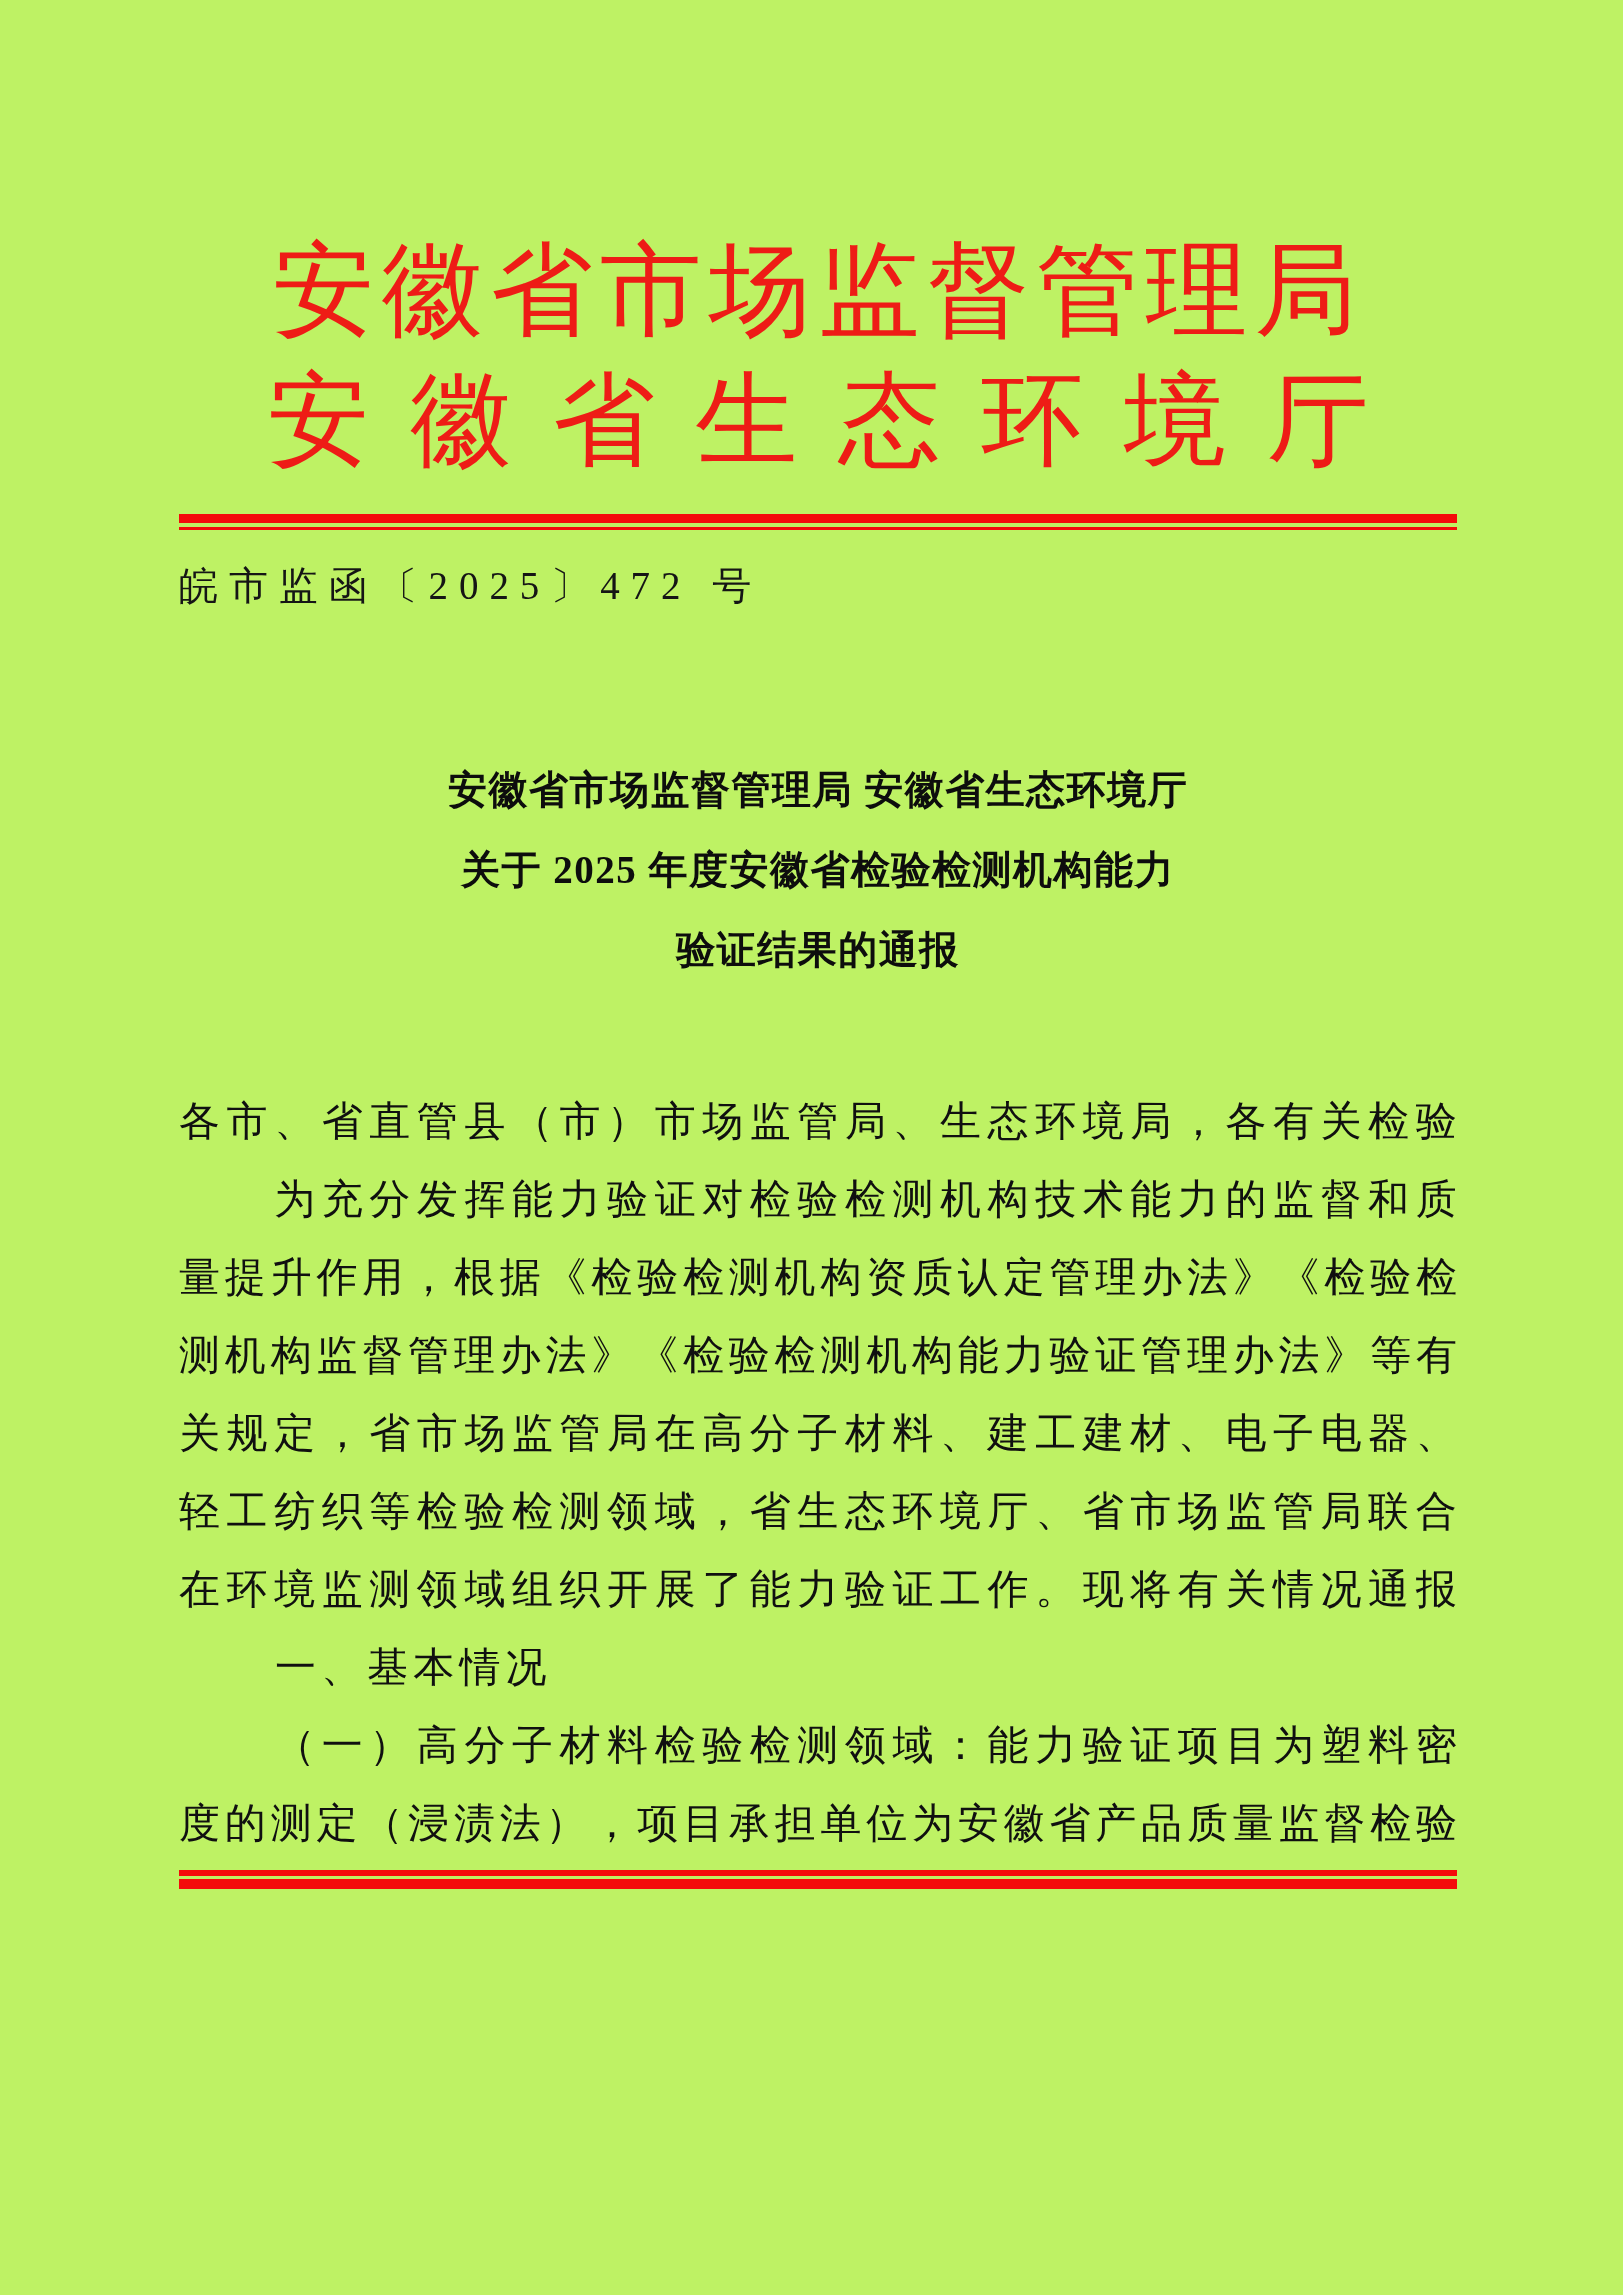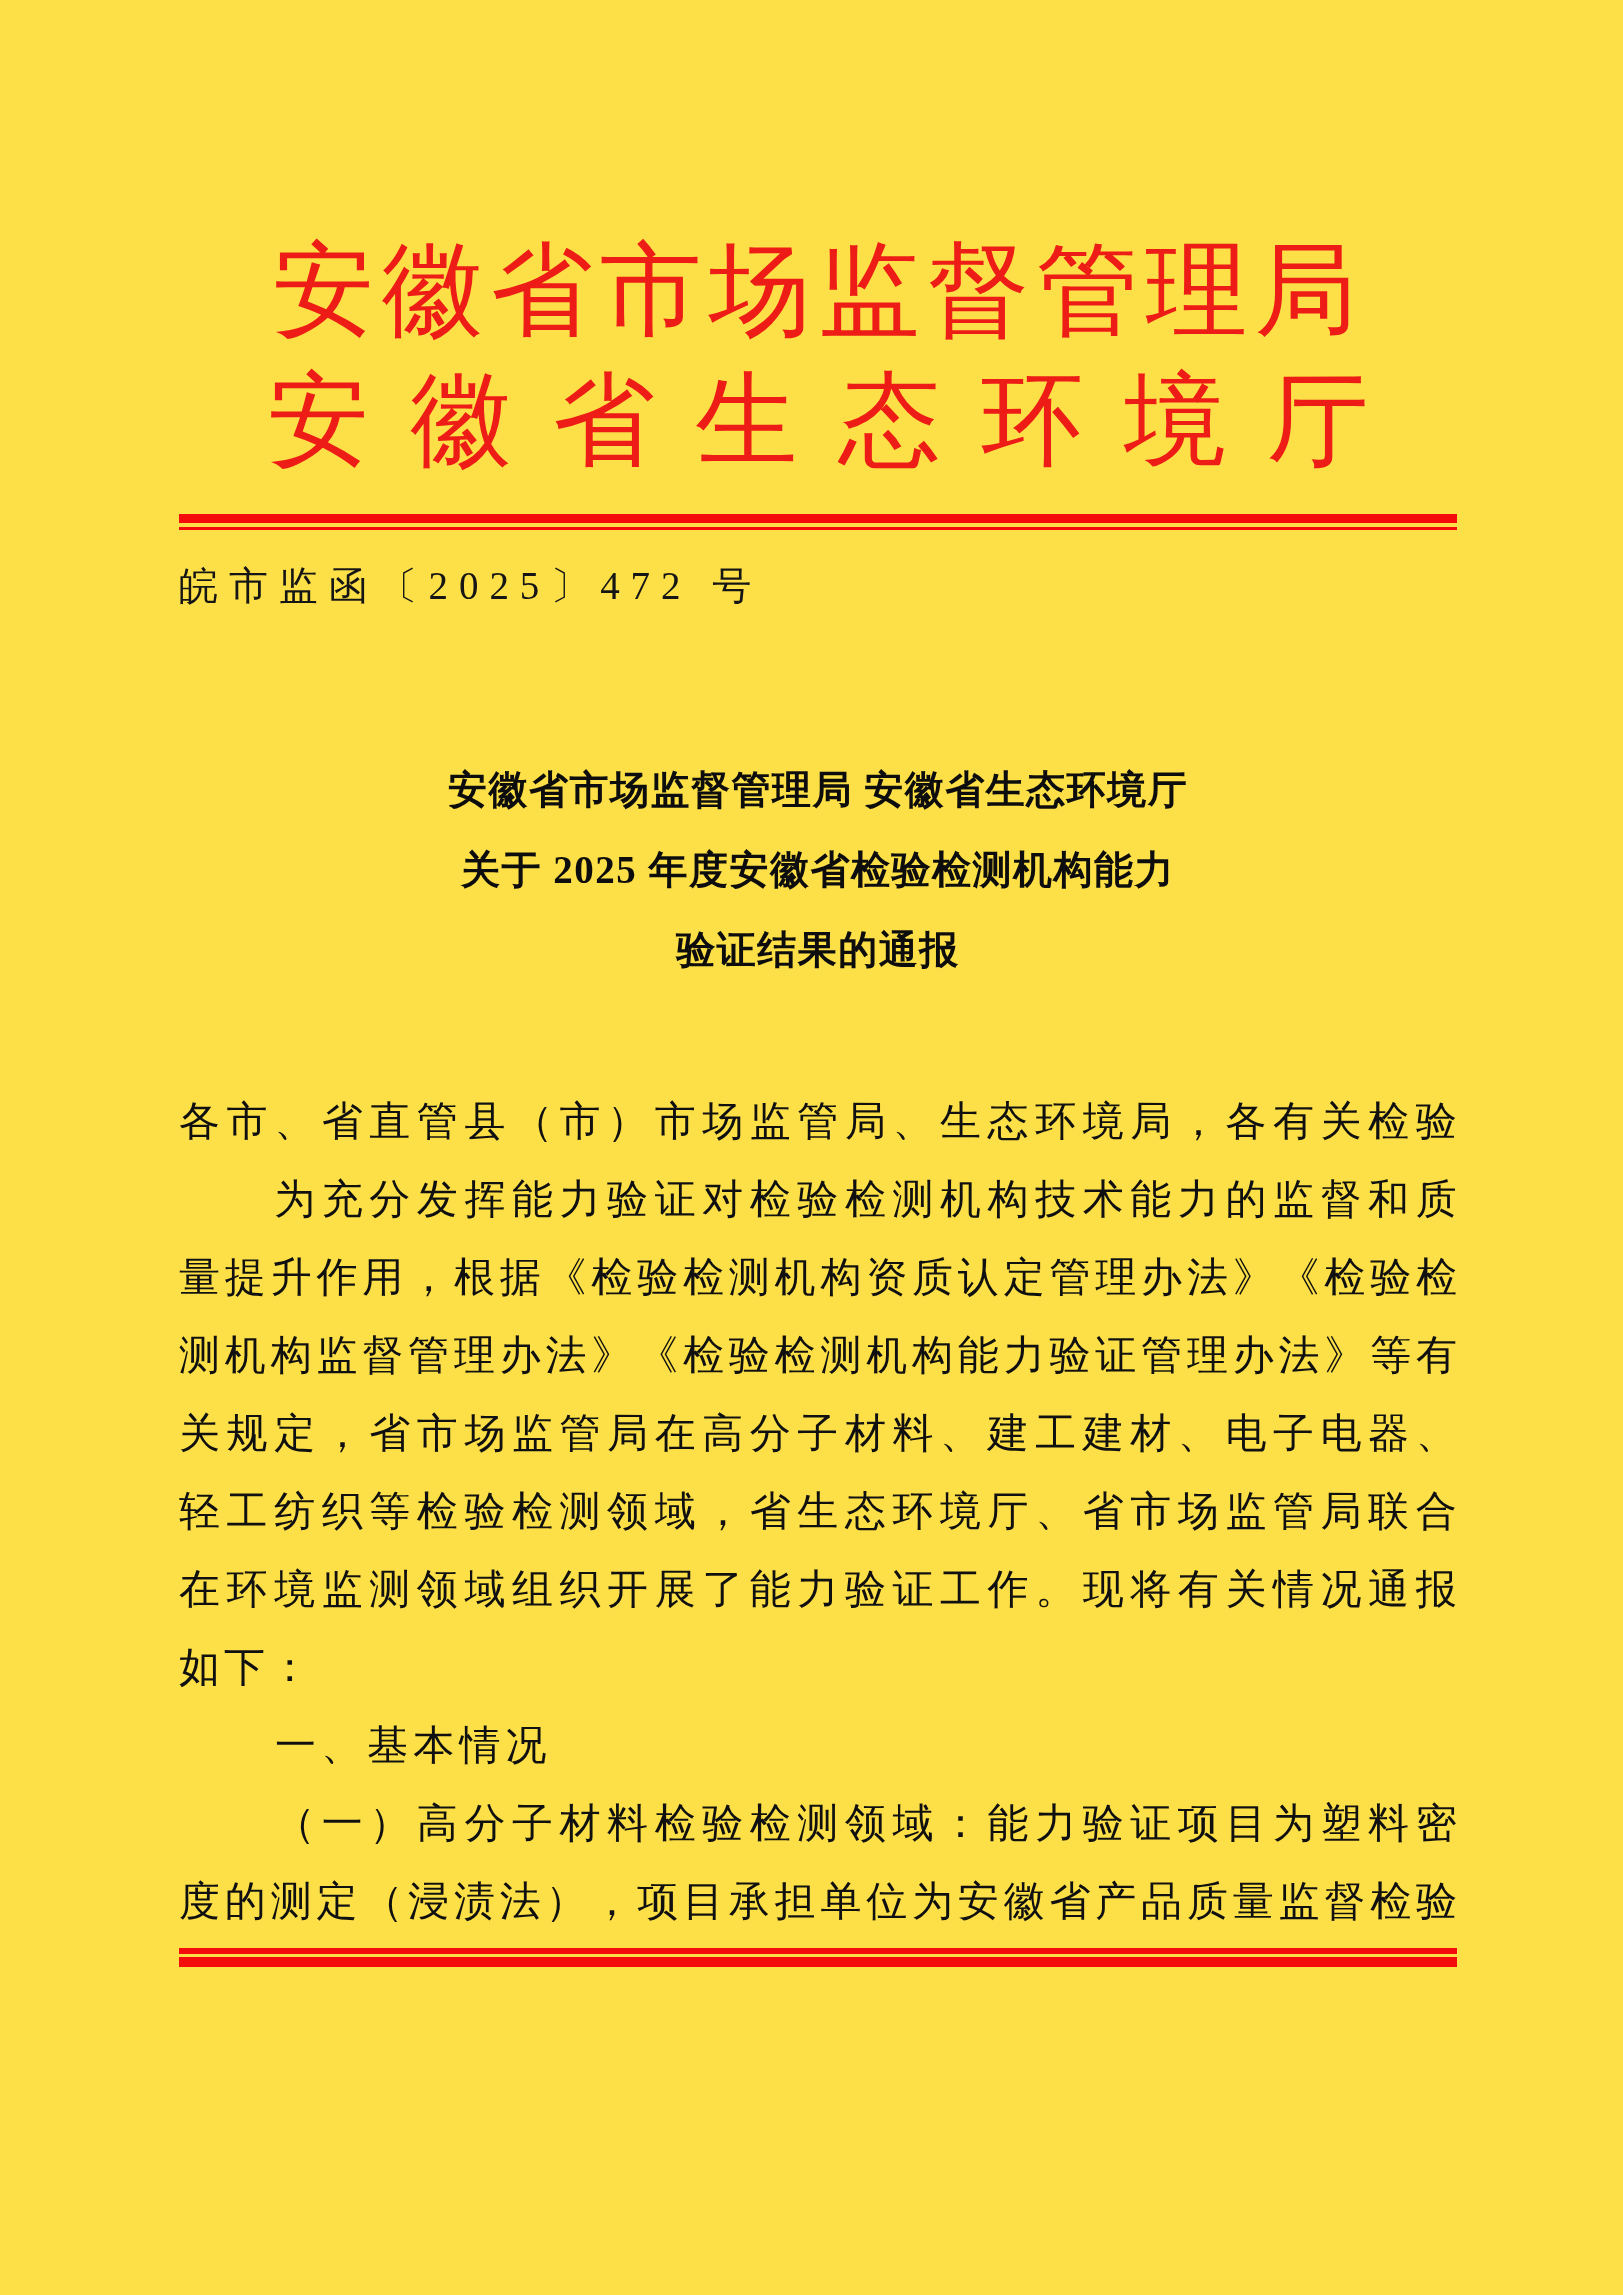--- a/index.html
+++ b/index.html
@@ -1,21 +1,21 @@
 <!DOCTYPE html>
 <html style="--red-text: #ee1c16; --red-rule: #f40b0b;font-size:8.2px"><head>
 <meta charset="utf-8">
 <style>
   html,body { margin:0; padding:0; background:#9a9a9a; }
   .page {
     position: relative;
     width: 1623px;
     height: 2295px;
     margin: 0 auto;
-    background: #fde047;
+    background: #bef264;
     box-sizing: border-box;
     padding: 236px 166px 0 179px;
     font-family: "Liberation Serif", "DejaVu Serif", serif;
     color: #101010;
     overflow: hidden;
   }
   
   .hline {
     color: var(--red-text, #ee1c16);
     text-align: center;
@@ -294,21 +294,20 @@
         <span>。</span>
         <span>现</span>
         <span>将</span>
         <span>有</span>
         <span>关</span>
         <span>情</span>
         <span>况</span>
         <span>通</span>
         <span>报</span>
       </div>
-      <div class="bline left">如下：</div>
       <div class="bline heading ind">一、基本情况</div>
       <div class="bline justify">
         <span>　</span>
         <span>　</span>
         <span>（</span>
         <span>一</span>
         <span>）</span>
         <span>高</span>
         <span>分</span>
         <span>子</span>

